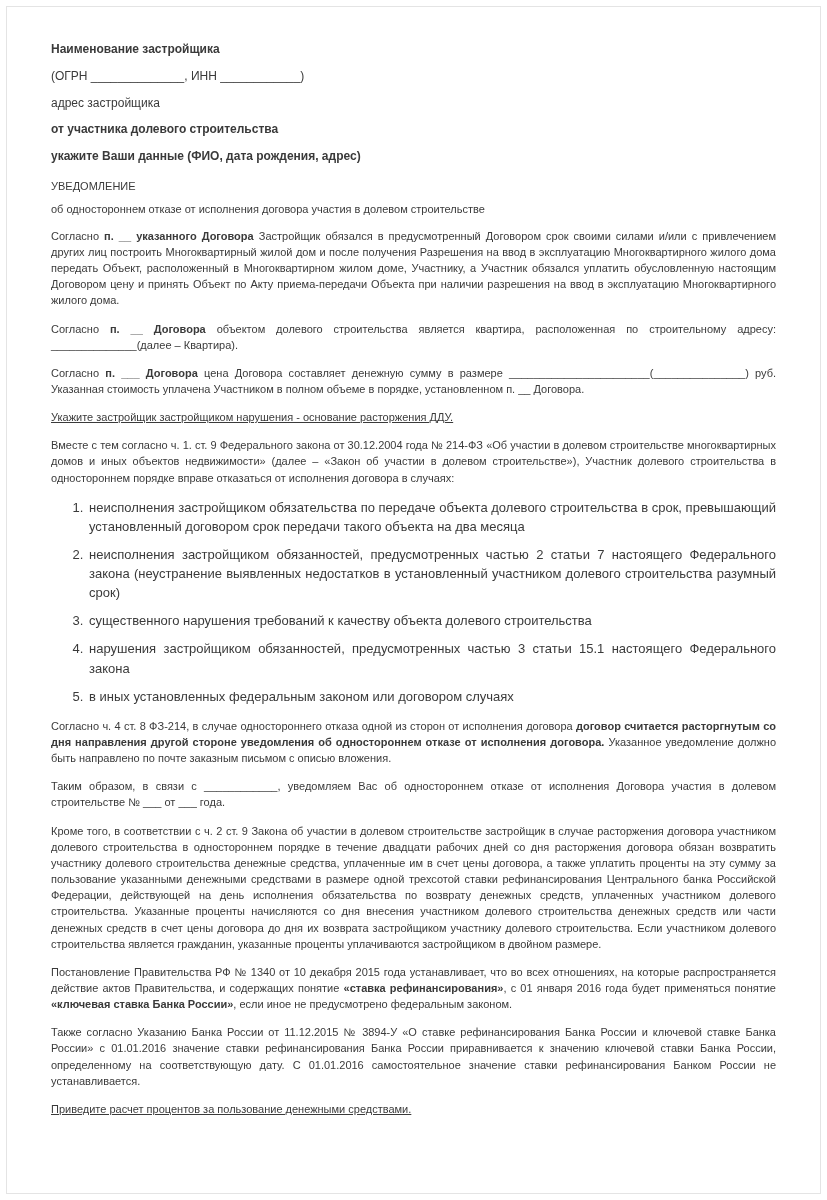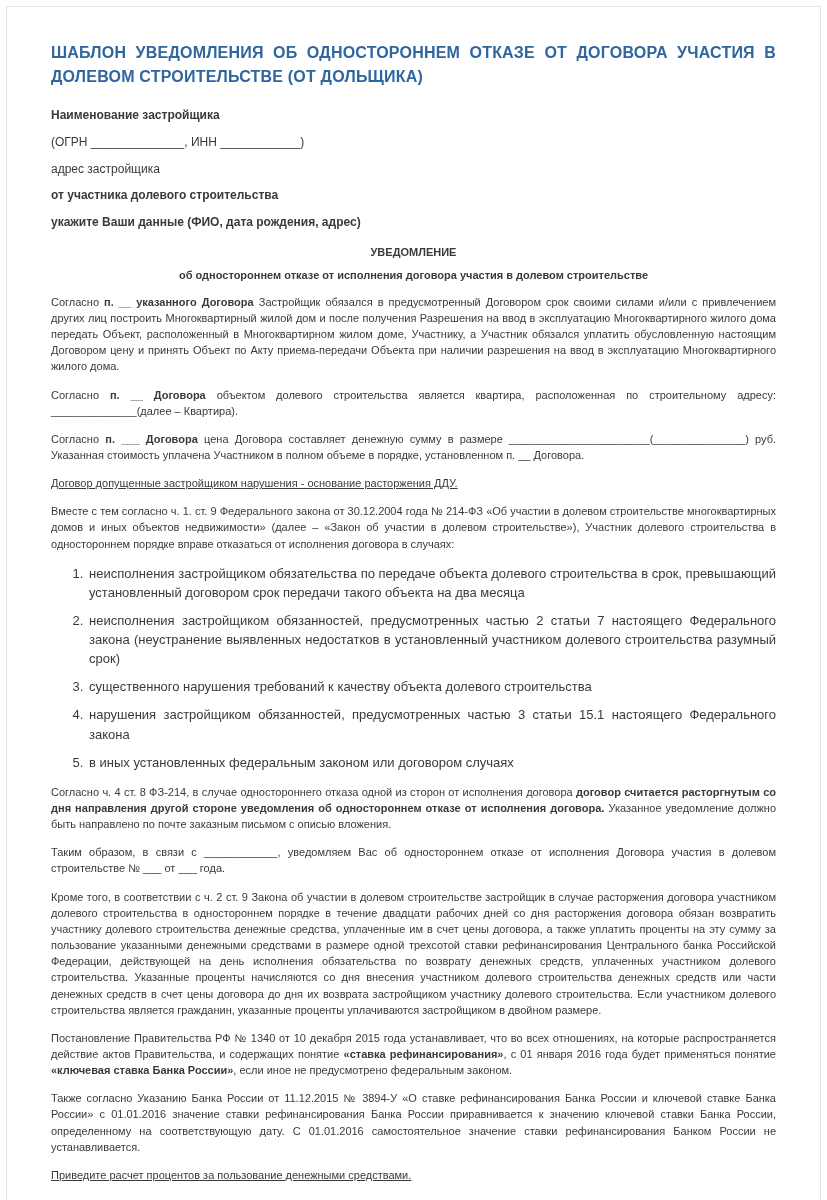--- a/index.html
+++ b/index.html
@@ -13,52 +13,51 @@
   }
   .doc-title {
     font-size:16px; font-weight:700; color:var(--accent);
     text-align:justify; line-height:1.5; letter-spacing:.2px;
     margin:0 0 18px 0;
   }
   .recipient { text-align:left; font-size:12px; line-height:1.4; margin:0 0 14px 0; }
   .recipient .r-line { margin-bottom:10px; }
   .b { font-weight:700; }
   .u { text-decoration:underline; }
-  .center-head { text-align:center; font-weight:700; font-size:11px; margin:2px 0 10px 0; line-height:1.4; }
+  .center-head { text-align:left; font-weight:400; font-size:11px; margin:2px 0 10px 0; line-height:1.4; }
   .center-head .ch-line { margin-bottom:8px; }
   .para { font-size:11px; line-height:1.47; text-align:justify; margin:0 0 12px 0; }
   .hint { margin-top:2px; margin-bottom:12px; }
   ol.cases { margin:0 0 12px 0; padding-left:36px; font-size:13px; line-height:1.47; }
   ol.cases li { margin-bottom:9px; text-align:justify; padding-left:2px; }
 </style>
 </head>
 <body>
 
 <div class="page">
 
-  <h1 class="doc-title">ШАБЛОН УВЕДОМЛЕНИЯ ОБ ОДНОСТОРОННЕМ ОТКАЗЕ ОТ ДОГОВОРА УЧАСТИЯ В ДОЛЕВОМ СТРОИТЕЛЬСТВЕ (ОТ ДОЛЬЩИКА)</h1>
 
   <div class="recipient">
     <div class="r-line b">Наименование застройщика</div>
     <div class="r-line">(ОГРН ______________, ИНН ____________)</div>
     <div class="r-line">адрес застройщика</div>
     <div class="r-line b">от участника долевого строительства</div>
     <div class="r-line b">укажите Ваши данные (ФИО, дата рождения, адрес)</div>
   </div>
 
   <div class="center-head">
     <div class="ch-line">УВЕДОМЛЕНИЕ</div>
     <div class="ch-line">об одностороннем отказе от исполнения договора участия в долевом строительстве</div>
   </div>
 
   <p class="para"><span>Согласно </span><span class="b">п. __ указанного Договора</span><span> Застройщик обязался в предусмотренный Договором срок своими силами и/или с привлечением других лиц построить Многоквартирный жилой дом и после получения Разрешения на ввод в эксплуатацию Многоквартирного жилого дома передать Объект, расположенный в Многоквартирном жилом доме, Участнику, а Участник обязался уплатить обусловленную настоящим Договором цену и принять Объект по Акту приема-передачи Объекта при наличии разрешения на ввод в эксплуатацию Многоквартирного жилого дома.</span></p>
   <p class="para"><span>Согласно </span><span class="b">п. __ Договора</span><span> объектом долевого строительства является квартира, расположенная по строительному адресу: ______________(далее – Квартира).</span></p>
   <p class="para"><span>Согласно </span><span class="b">п. ___ Договора</span><span> цена Договора составляет денежную сумму в размере _______________________(_______________) руб. Указанная стоимость уплачена Участником в полном объеме в порядке, установленном п. __ Договора.</span></p>
 
-  <p class="para hint"><span class="u">Договор допущенные застройщиком нарушения - основание расторжения ДДУ.</span></p>
+  <p class="para hint"><span class="u">Укажите застройщик застройщиком нарушения - основание расторжения ДДУ.</span></p>
 
   <p class="para"><span>Вместе с тем согласно ч. 1. ст. 9 Федерального закона от 30.12.2004 года № 214-ФЗ «Об участии в долевом строительстве многоквартирных домов и иных объектов недвижимости» (далее – «Закон об участии в долевом строительстве»), Участник долевого строительства в одностороннем порядке вправе отказаться от исполнения договора в случаях:</span></p>
 
   <ol class="cases">
     <li>неисполнения застройщиком обязательства по передаче объекта долевого строительства в срок, превышающий установленный договором срок передачи такого объекта на два месяца</li>
     <li>неисполнения застройщиком обязанностей, предусмотренных частью 2 статьи 7 настоящего Федерального закона (неустранение выявленных недостатков в установленный участником долевого строительства разумный срок)</li>
     <li>существенного нарушения требований к качеству объекта долевого строительства</li>
     <li>нарушения застройщиком обязанностей, предусмотренных частью 3 статьи 15.1 настоящего Федерального закона</li>
     <li>в иных установленных федеральным законом или договором случаях</li>
   </ol>

